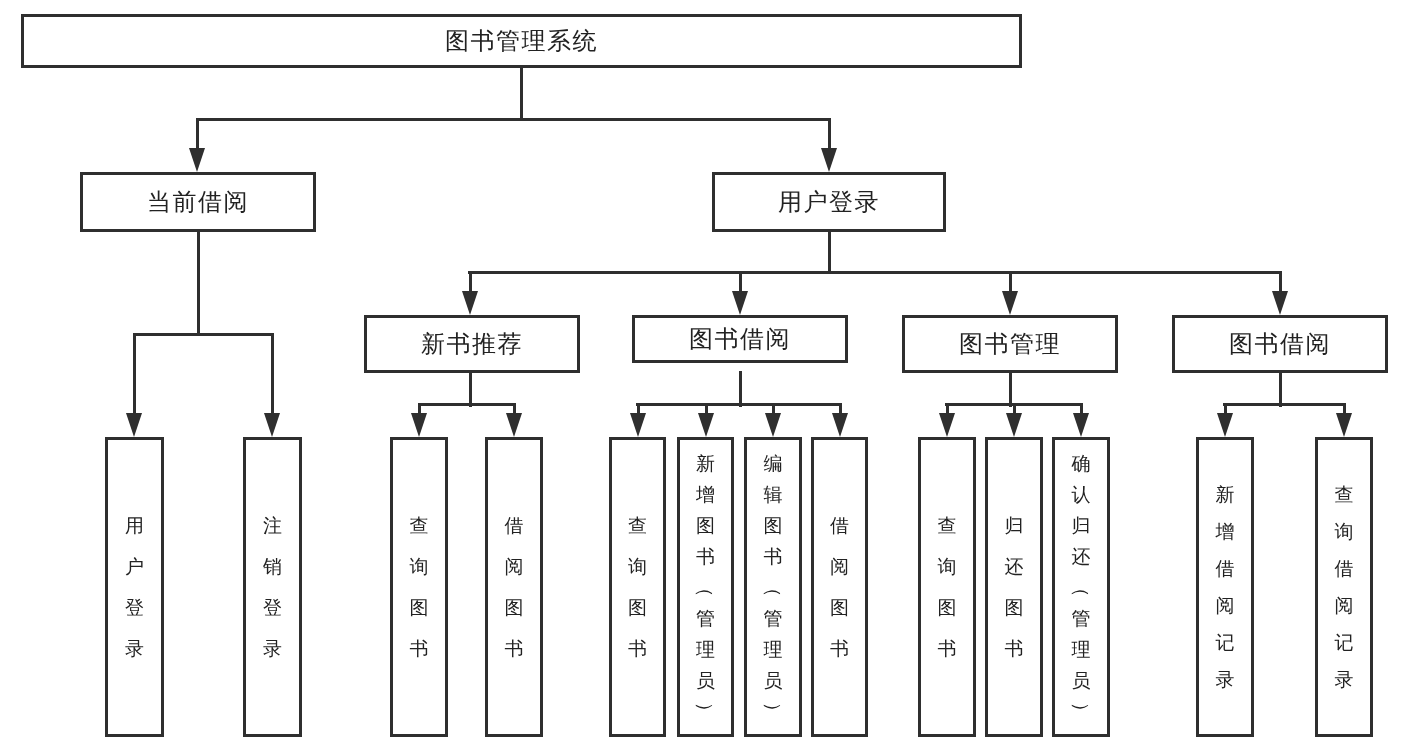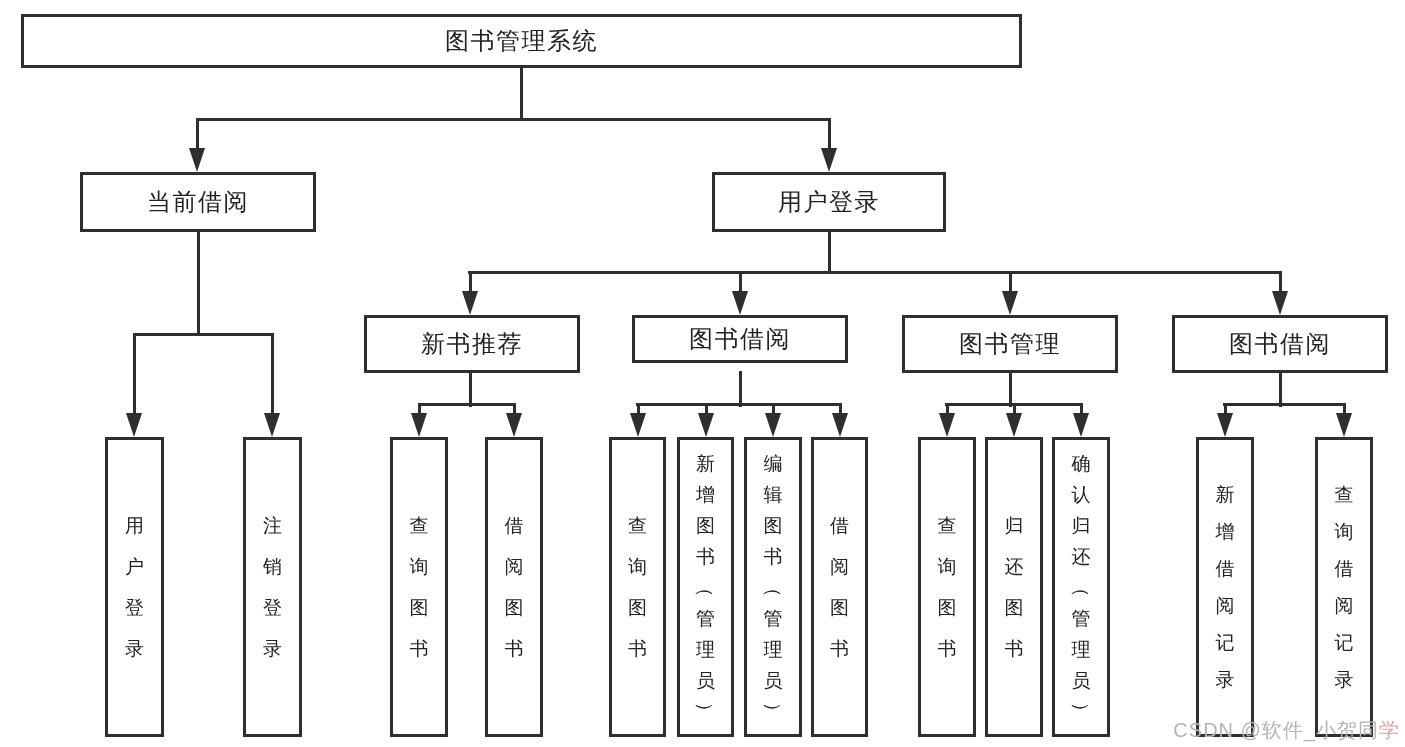--- a/index.html
+++ b/index.html
@@ -273,17 +273,14 @@
       <div class="arrow" style="left: 698px; top: 413px;"></div>
       <div class="arrow" style="left: 765px; top: 413px;"></div>
       <div class="arrow" style="left: 832px; top: 413px;"></div>
       <div class="arrow" style="left: 939px; top: 413px;"></div>
       <div class="arrow" style="left: 1006px; top: 413px;"></div>
       <div class="arrow" style="left: 1073px; top: 413px;"></div>
       <div class="arrow" style="left: 1217px; top: 413px;"></div>
       <div class="arrow" style="left: 1336px; top: 413px;"></div>
     </div>
 
-  <div class="watermark">
-    <span>CSDN @软件_小贺同</span><span class="wm-accent">学</span>
-  </div>
 
 </div>
 
 </body></html>

